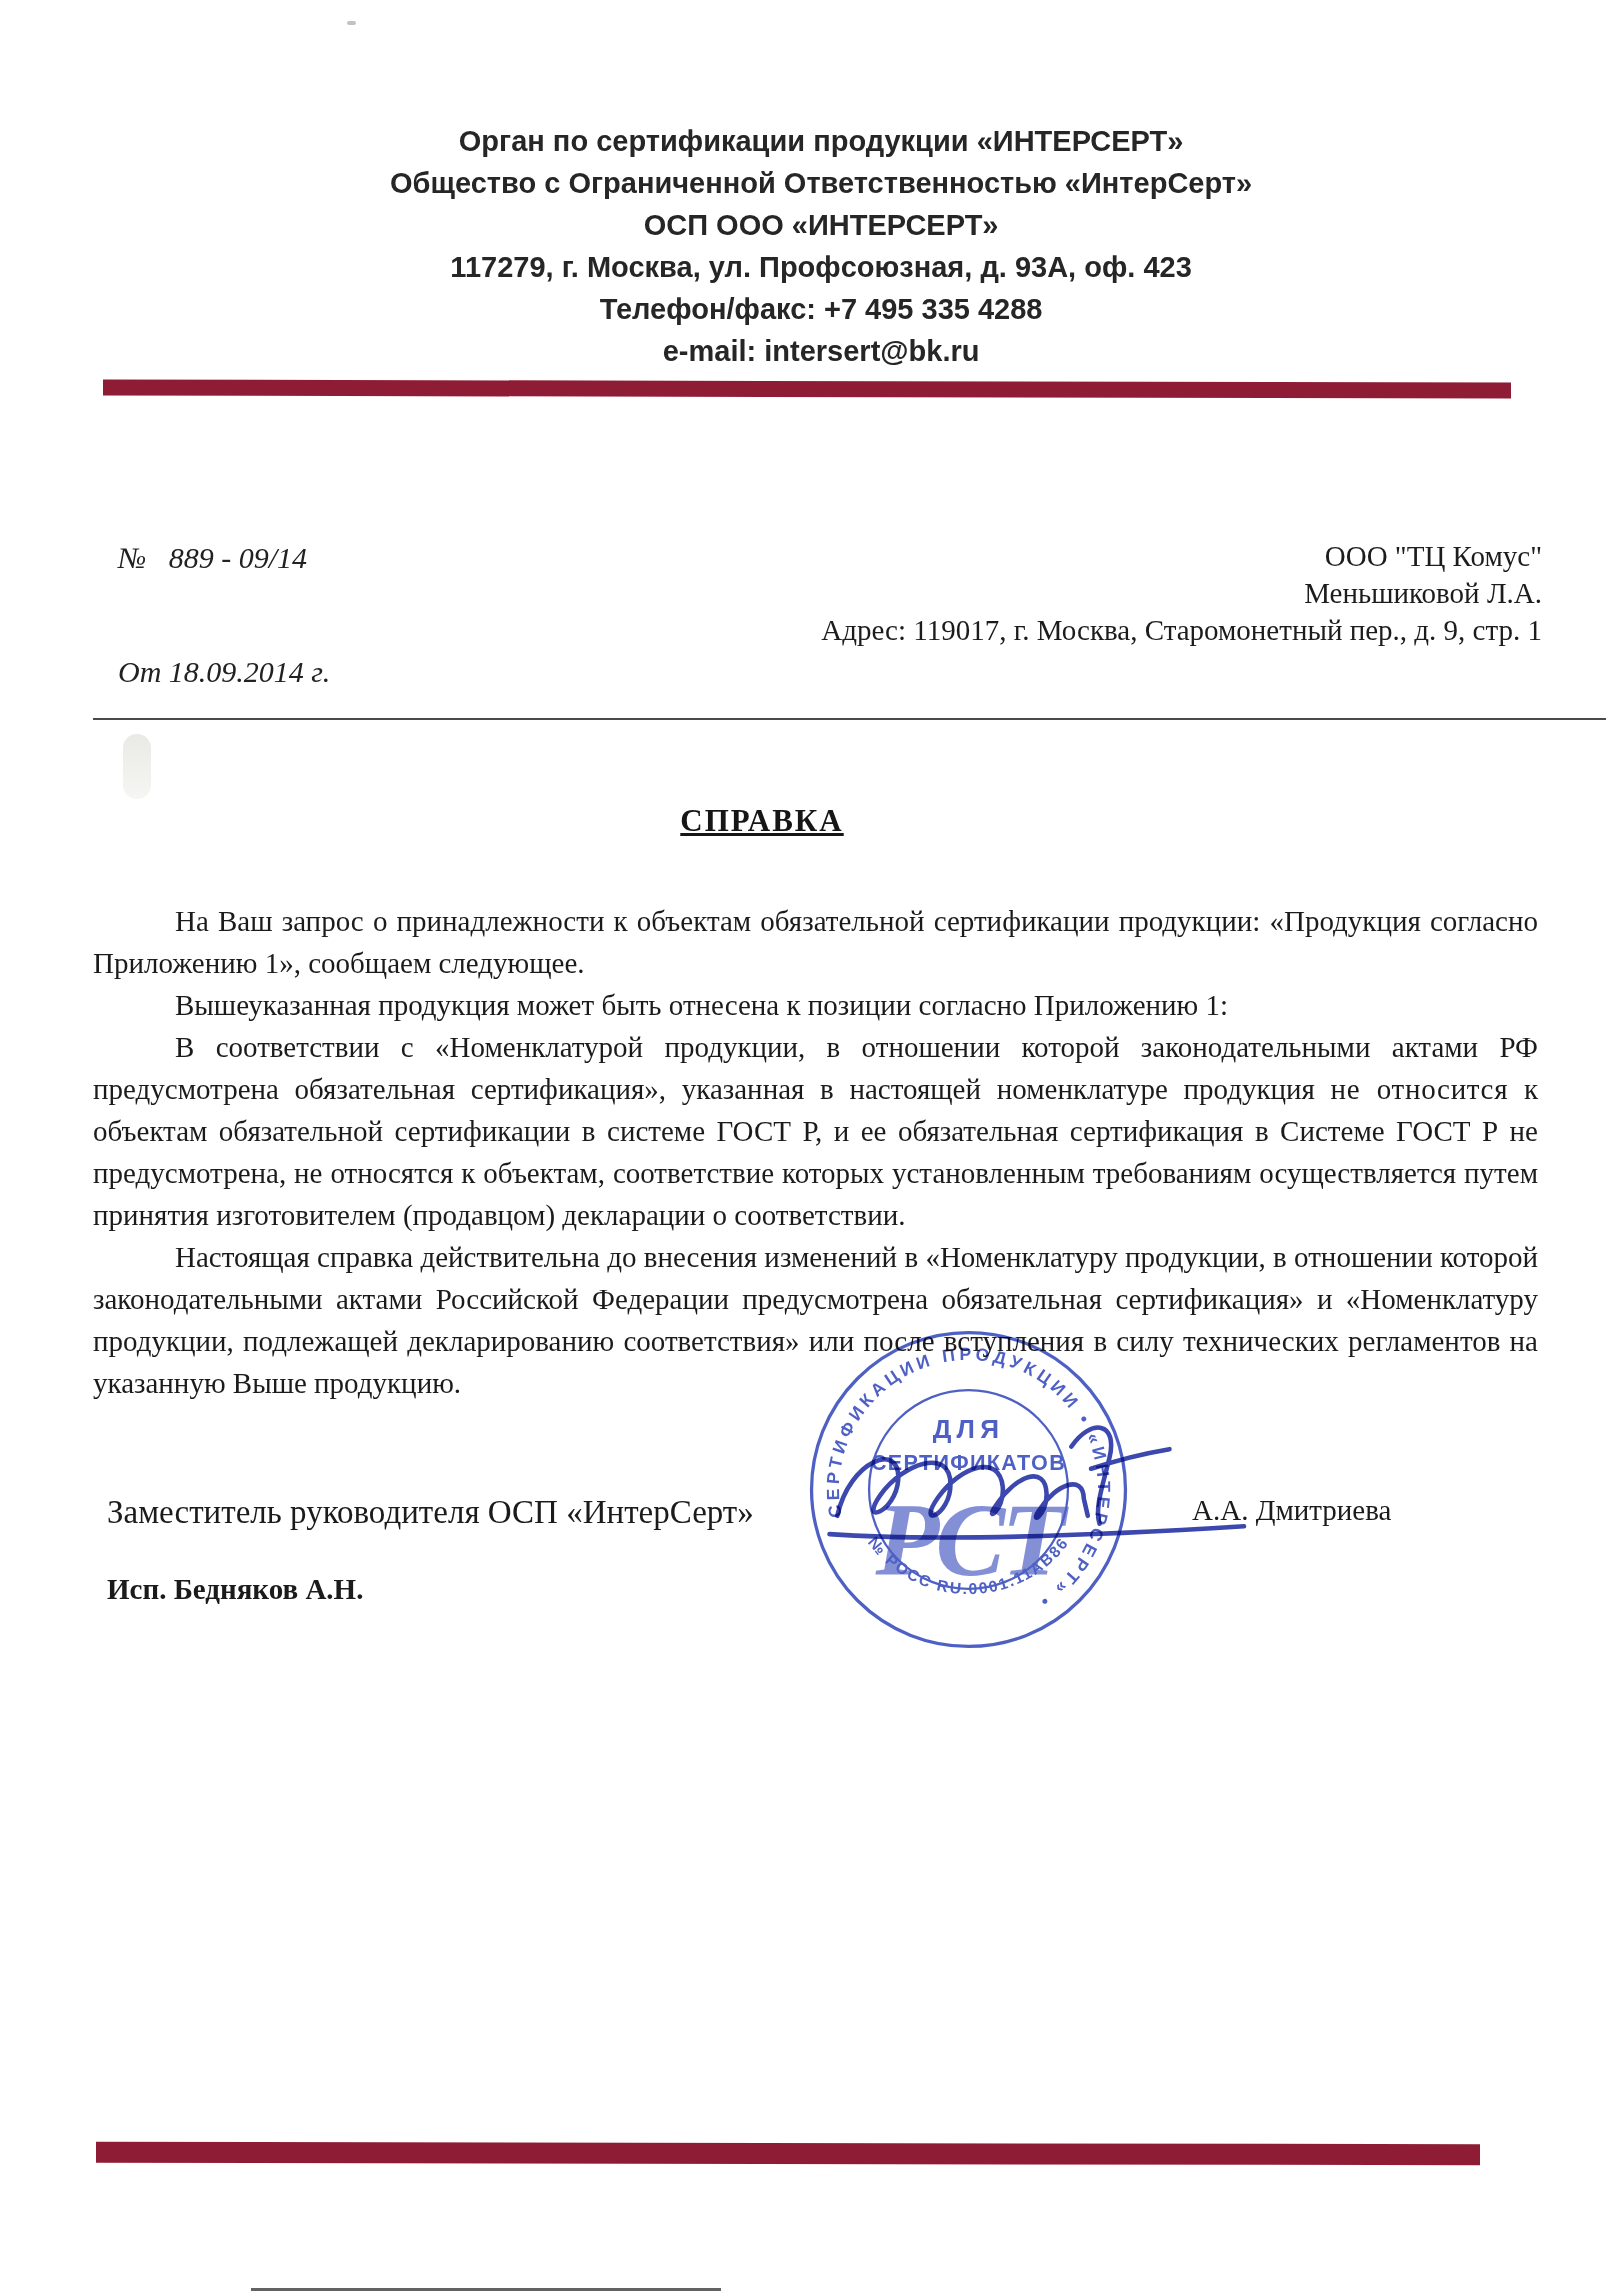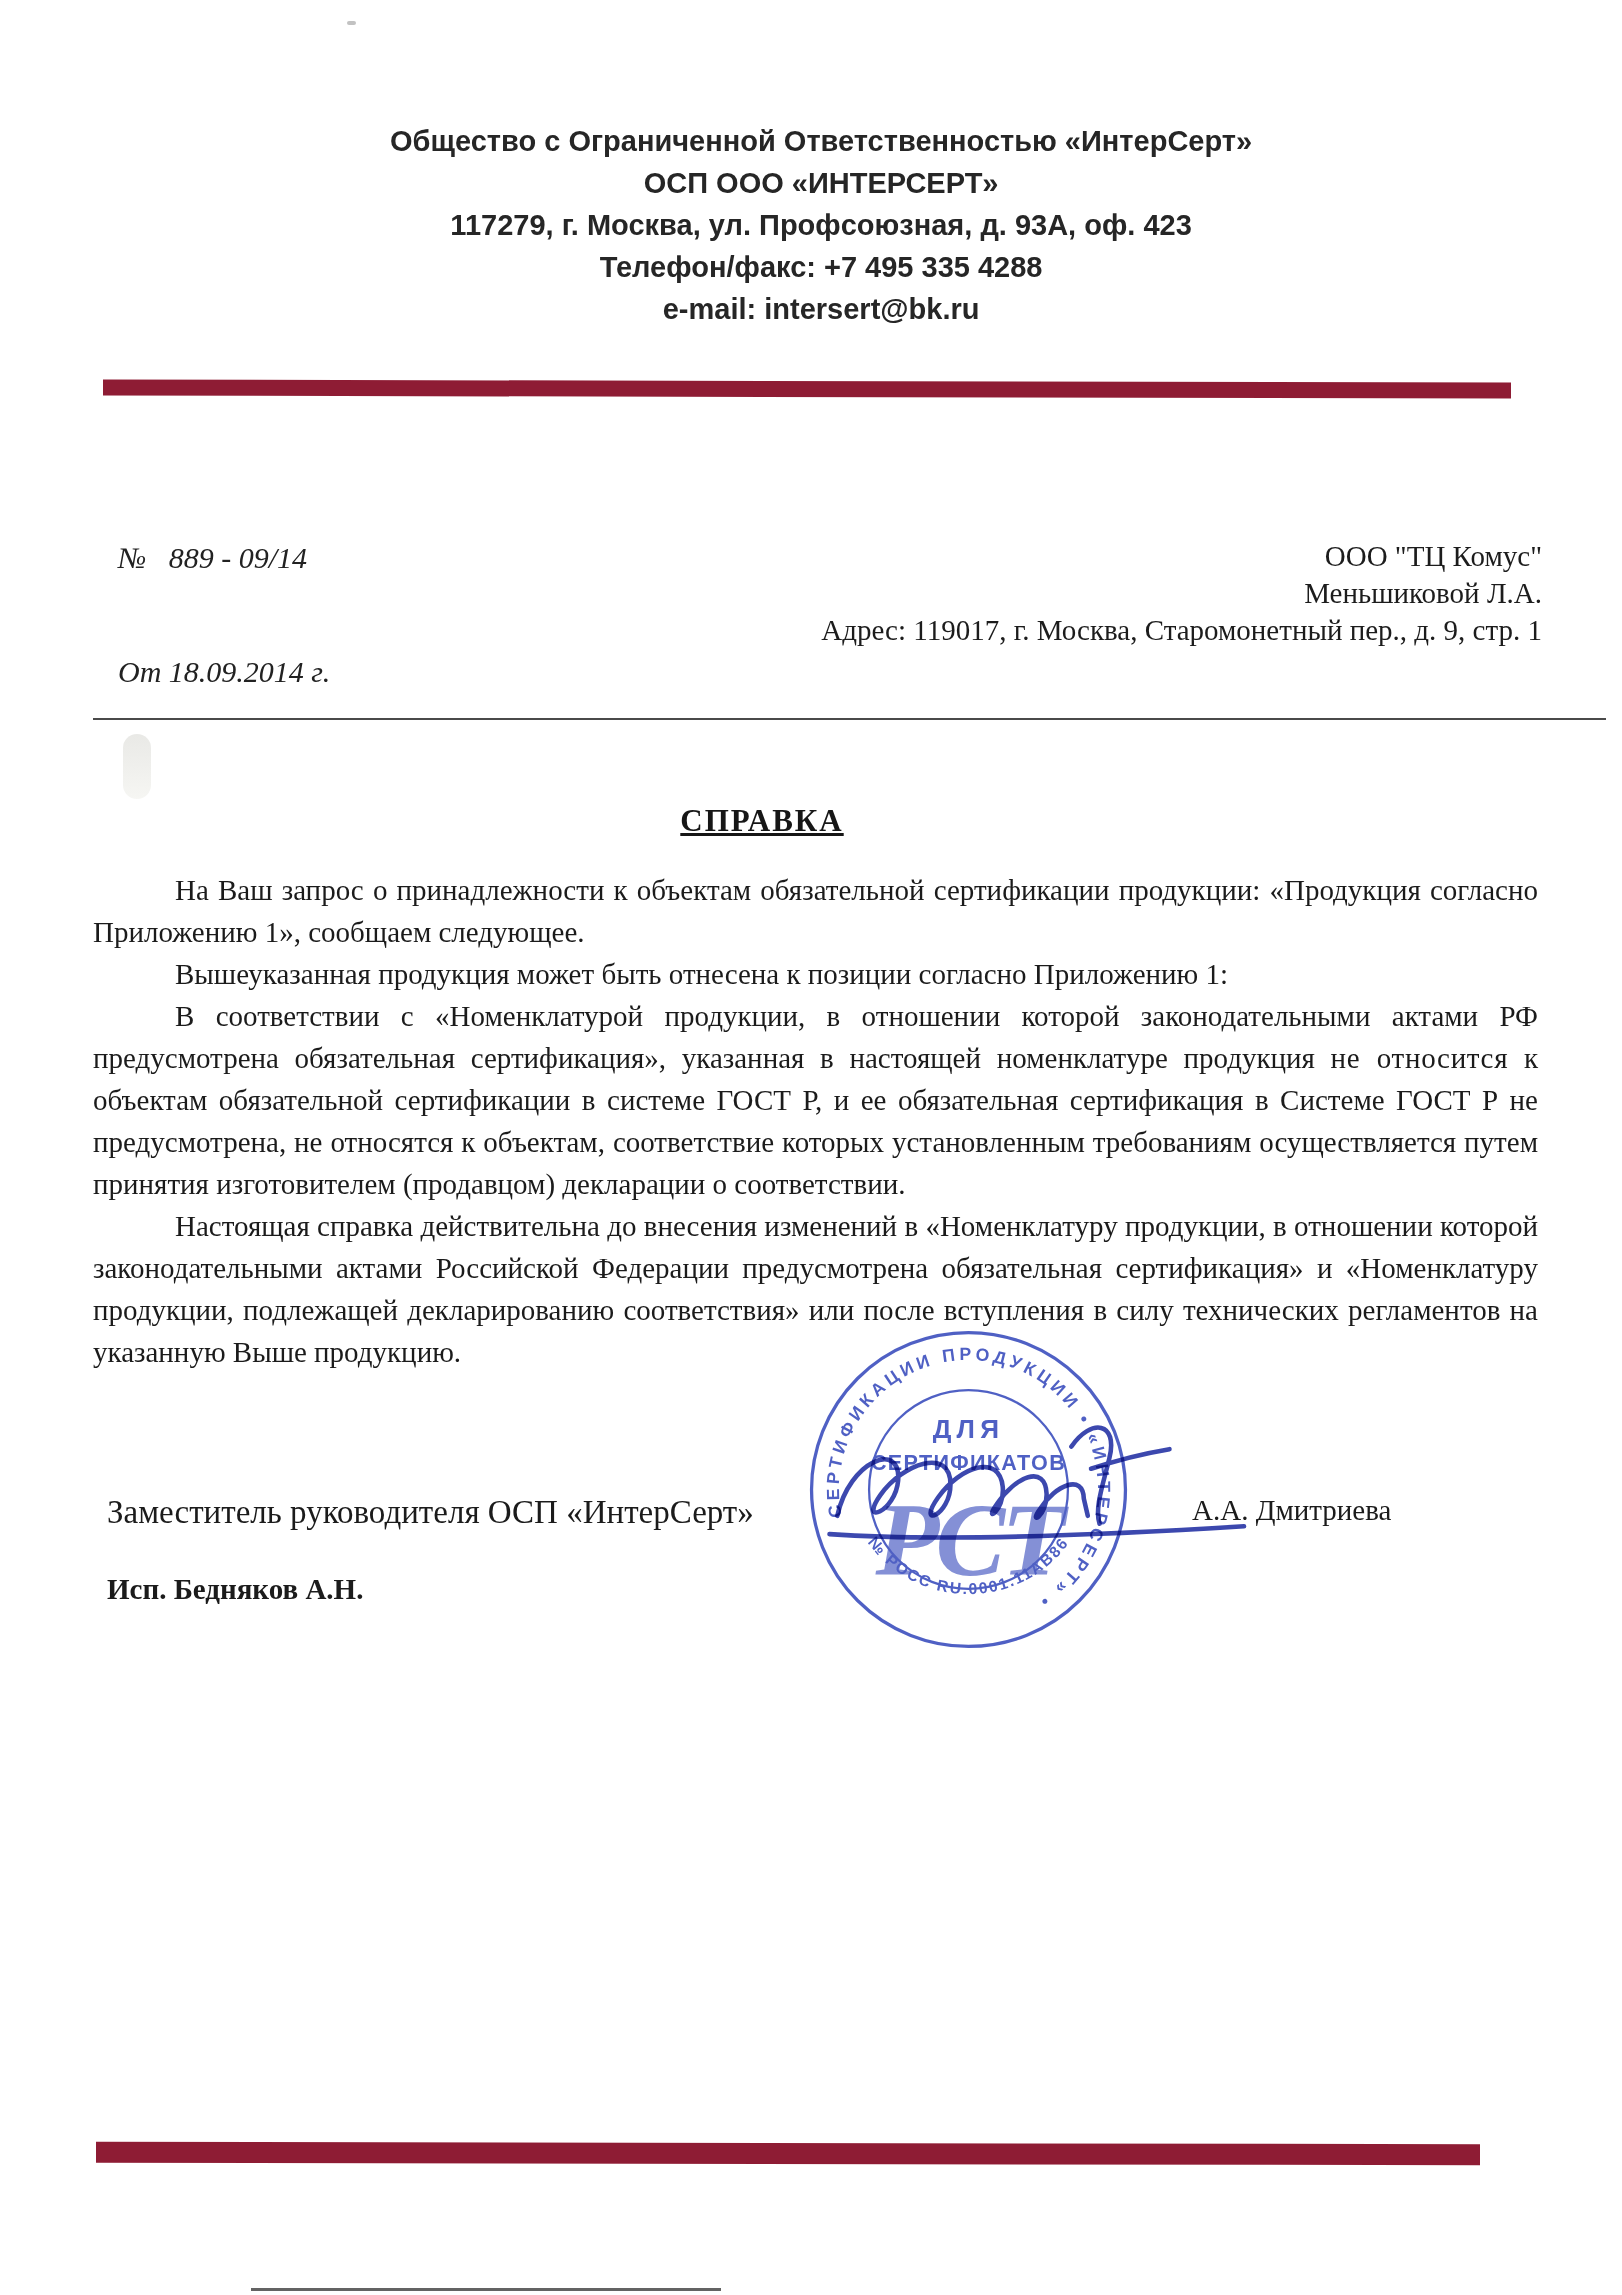--- a/index.html
+++ b/index.html
@@ -37,21 +37,21 @@
   }
   .rule{
     position:absolute;left:93px;top:718px;width:1513px;height:2px;
     background:#4a4a4a;border:none;margin:0;
   }
   .doc-title{
     position:absolute;top:803px;left:0;width:1524px;margin:0;
     text-align:center;font-size:31px;font-weight:700;letter-spacing:2px;color:#161616;text-decoration:underline;
   }
   .body-text{
-    position:absolute;left:93px;top:869px;width:1445px;
+    position:absolute;left:93px;top:900px;width:1445px;
     font-size:29px;line-height:42px;text-align:justify;color:#1b1b1b;
   }
   .body-text p{margin:0;text-indent:82px;}
   .body-text b{font-weight:400;letter-spacing:0.7px;}
   .sig-role{position:absolute;left:107px;top:1494px;font-size:33px;color:#1b1b1b;white-space:nowrap;}
   .sig-name{position:absolute;left:1192px;top:1494px;font-size:29px;color:#1b1b1b;white-space:nowrap;}
   .executor{position:absolute;left:107px;top:1573px;font-size:29px;color:#1b1b1b;font-weight:bold;}
   
   .stamp{position:absolute;left:805px;top:1326px;width:327px;height:327px;mix-blend-mode:multiply;opacity:.9;}
   .stamp text{fill:#3c4fbe;font-family:"Liberation Sans", sans-serif;}
@@ -68,20 +68,21 @@
   .artifact-bottom{position:absolute;left:251px;top:2288px;width:470px;height:2.6px;background:#3c3c3c;opacity:.8;}
 </style>
 </head>
 <body>
 
 <div class="page">
 
   <div class="artifact-top"></div>
 
   <header class="letterhead">
+    <div>Орган по сертификации продукции «ИНТЕРСЕРТ»</div>
     <div>Общество с Ограниченной Ответственностью  «ИнтерСерт»</div>
     <div>ОСП ООО «ИНТЕРСЕРТ»</div>
     <div>117279, г. Москва, ул. Профсоюзная, д. 93А, оф. 423</div>
     <div>Телефон/факс: +7 495 335 4288</div>
     <div>e-mail: intersert@bk.ru</div>
   </header>
 
   <div class="bar bar-top"></div>
 
   <div class="meta">

